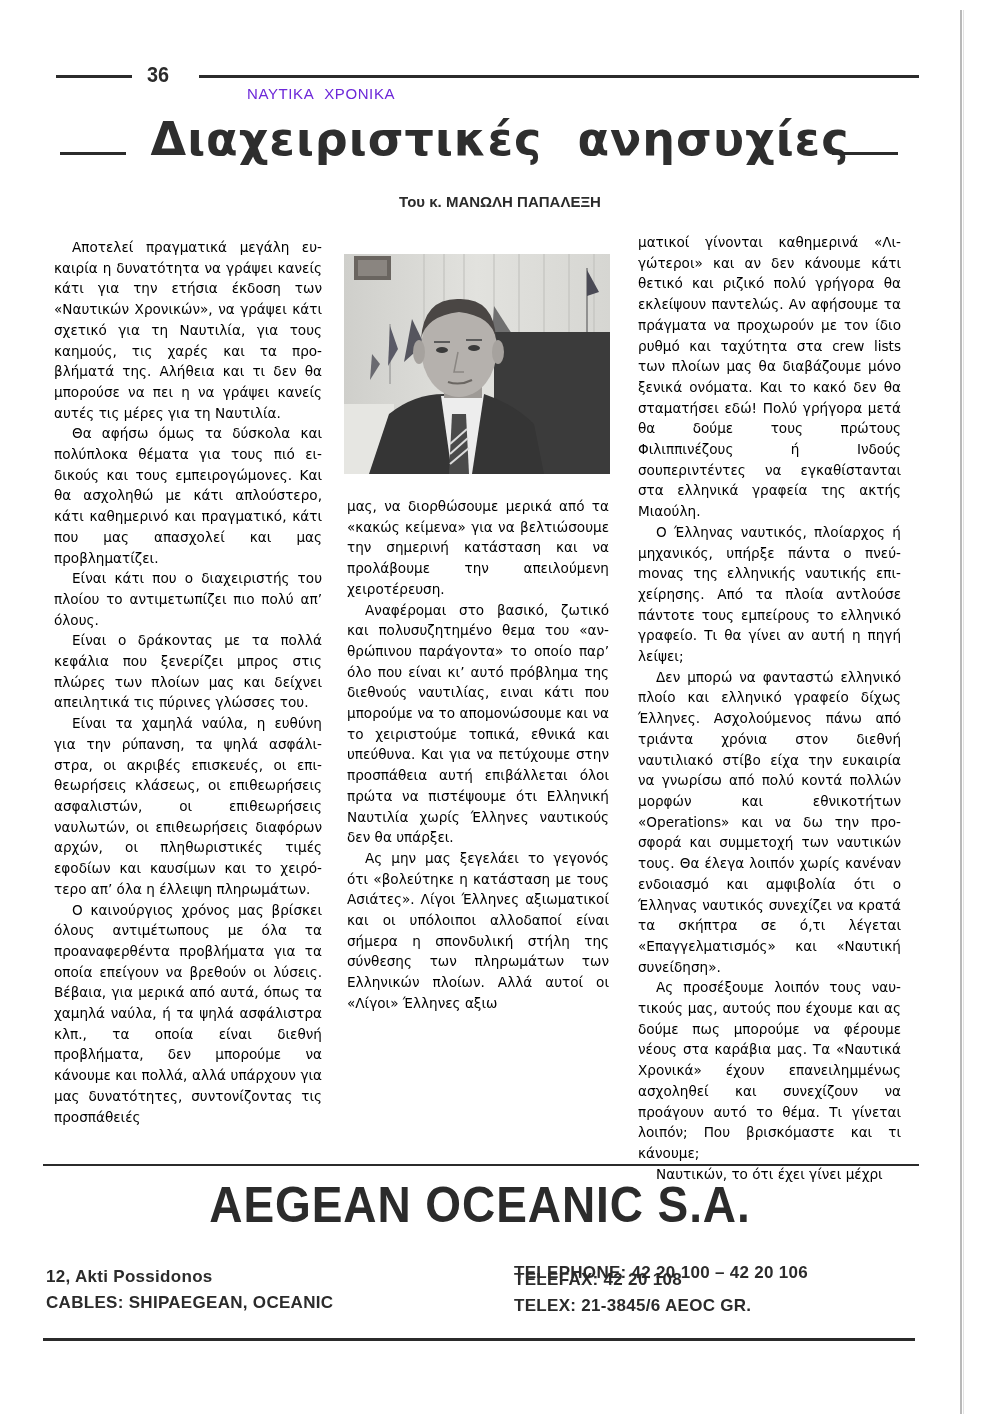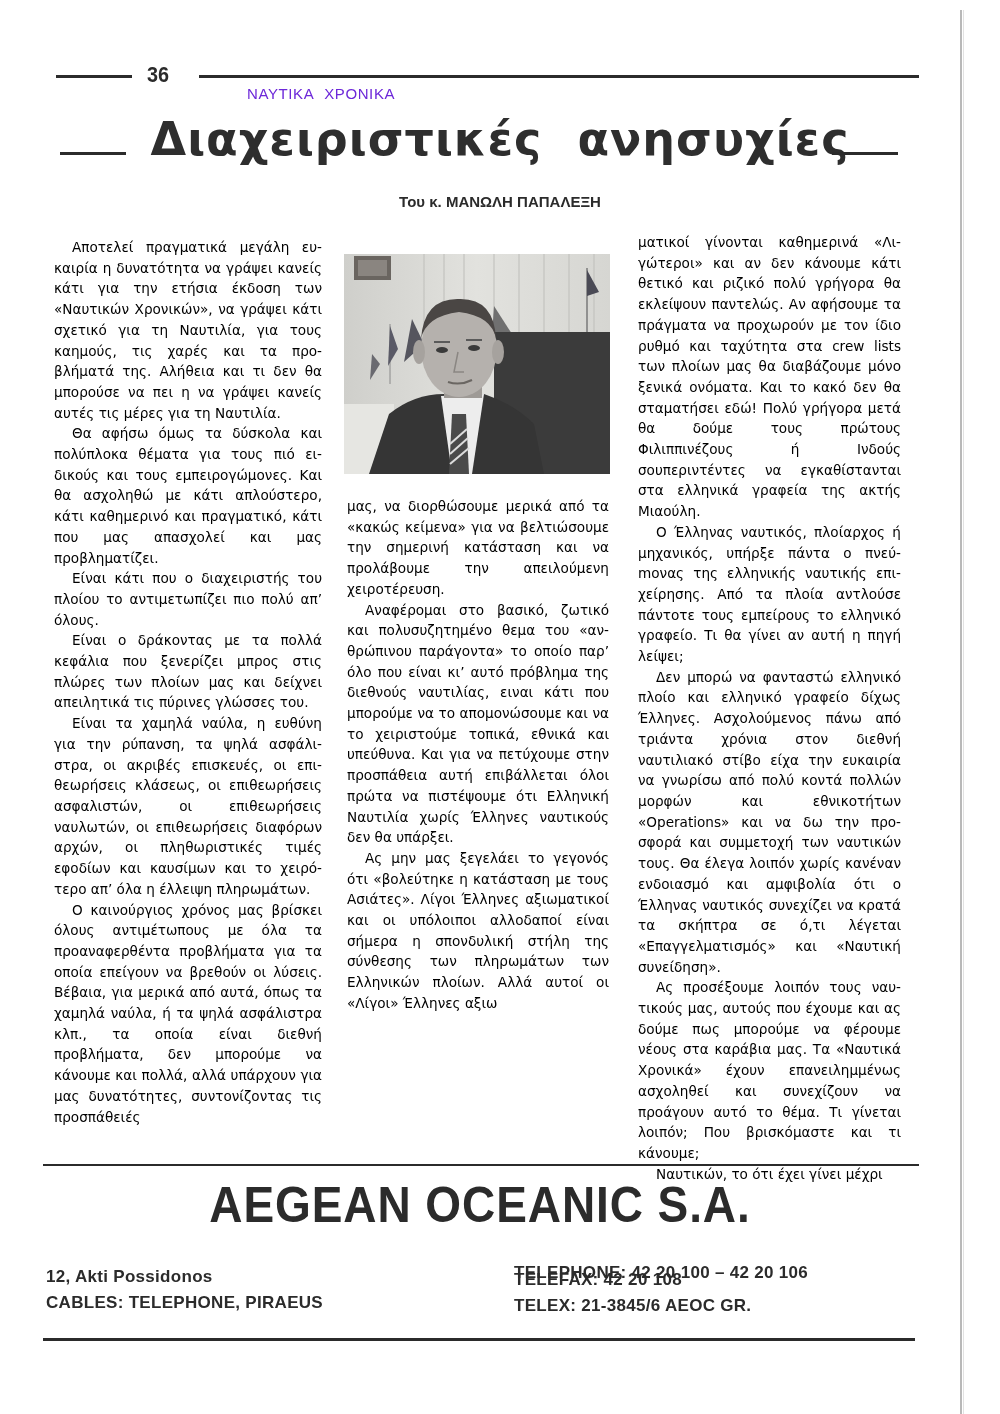--- a/index.html
+++ b/index.html
@@ -133,17 +133,17 @@
   <p class="cont">ματικοί γίνονται καθημερινά «Λι­γώτεροι» και αν δεν κάνουμε κάτι θετικό και ριζικό πολύ γρήγορα θα εκλείψουν παντελώς. Αν αφήσου­με τα πράγματα να προχωρούν με τον ίδιο ρυθμό και ταχύτητα στα crew lists των πλοίων μας θα δια­βάζουμε μόνο ξενικά ονόματα. Και το κακό δεν θα σταματήσει εδώ! Πολύ γρήγορα μετά θα δούμε τους πρώτους Φιλιππινέζους ή Ινδούς σουπεριντέντες να εγκαθίστανται στα ελληνικά γραφεία της ακτής Μιαούλη.</p>
   <p>Ο Έλληνας ναυτικός, πλοίαρχος ή μηχανικός, υπήρξε πάντα ο πνεύ­mονας της ελληνικής ναυτικής επι­χείρησης. Από τα πλοία αντλούσε πάντοτε τους εμπείρους το ελληνι­κό γραφείο. Τι θα γίνει αν αυτή η πηγή λείψει;</p>
   <p>Δεν μπορώ να φανταστώ ελληνι­κό πλοίο και ελληνικό γραφείο δί­χως Έλληνες. Ασχολούμενος πά­νω από τριάντα χρόνια στον διε­θνή ναυτιλιακό στίβο είχα την ευ­καιρία να γνωρίσω από πολύ κοντά πολλών μορφών και εθνικοτήτων «Operations» και να δω την προ­σφορά και συμμετοχή των ναυτι­κών τους. Θα έλεγα λοιπόν χωρίς κανέναν ενδοιασμό και αμφιβολία ότι ο Έλληνας ναυτικός συνεχίζει να κρατά τα σκήπτρα σε ό,τι λέγε­ται «Επαγγελματισμός» και «Ναυτι­κή συνείδηση».</p>
   <p>Ας προσέξουμε λοιπόν τους ναυ­τικούς μας, αυτούς που έχουμε και ας δούμε πως μπορούμε να φέρου­με νέους στα καράβια μας. Τα «Ναυτικά Χρονικά» έχουν επανει­λημμένως ασχοληθεί και συνεχί­ζουν να προάγουν αυτό το θέμα. Τι γίνεται λοιπόν; Που βρισκόμαστε και τι κάνουμε;</p>
   <p>Ναυτικών, το ότι έχει γίνει μέχρι</p>
 </div>
 
 <div class="rule" style="left:43px;top:1164px;width:876px;height:2px;"></div>
 <div class="ad-name">AEGEAN OCEANIC S.A.</div>
 <div class="ad-txt" style="left:46px;top:1264px;">12, Akti Possidonos</div>
-<div class="ad-txt" style="left:46px;top:1290px;">CABLES: TELEPHONE, PIRAEUS</div>
+<div class="ad-txt" style="left:46px;top:1290px;">CABLES: SHIPAEGEAN, OCEANIC</div>
 <div class="ad-txt" style="left:514px;top:1241px;margin-top:19px;">TELEPHONE: 42 20 100 – 42 20 106</div>
 <div class="ad-txt" style="left:514px;top:1267px;">TELEFAX: 42 20 108</div>
 <div class="ad-txt" style="left:514px;top:1293px;">TELEX: 21-3845/6 AEOC GR.</div>
 <div class="rule" style="left:43px;top:1338px;width:872px;height:3px;"></div>
 
 </body></html>

